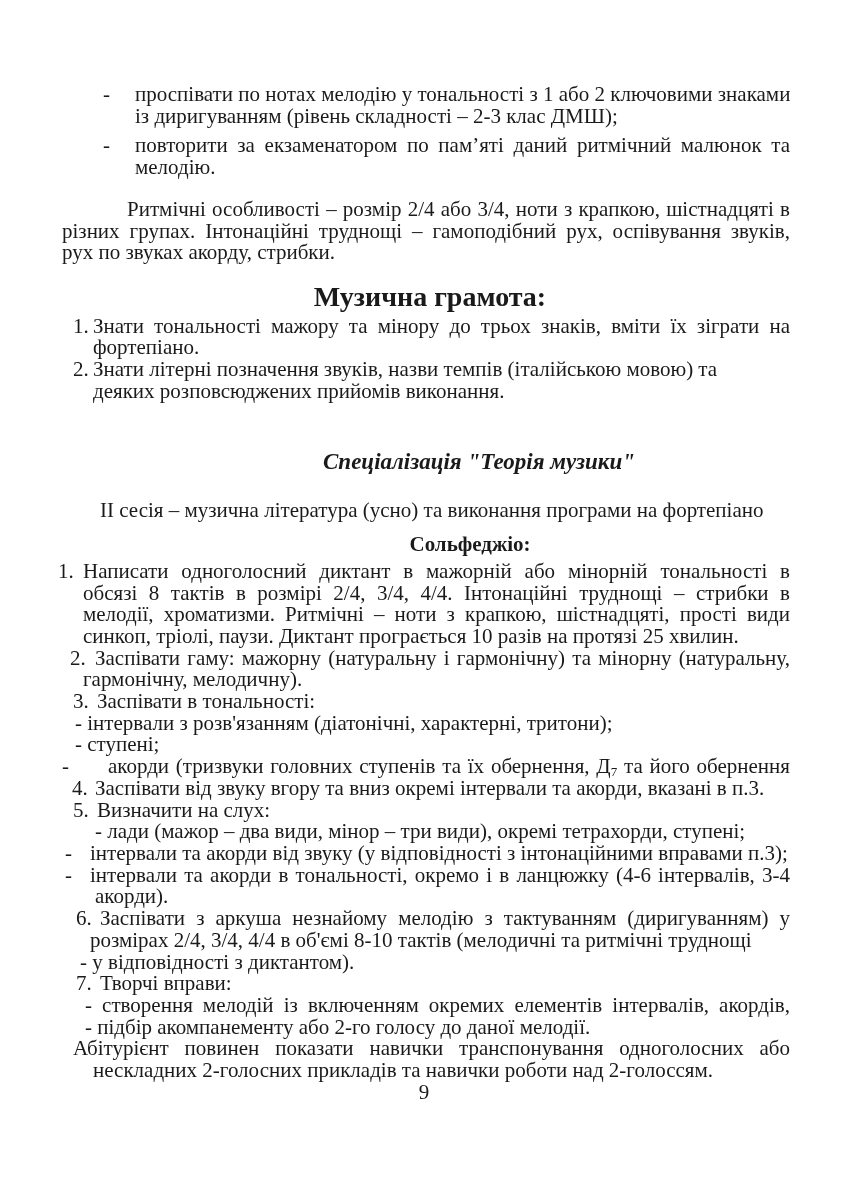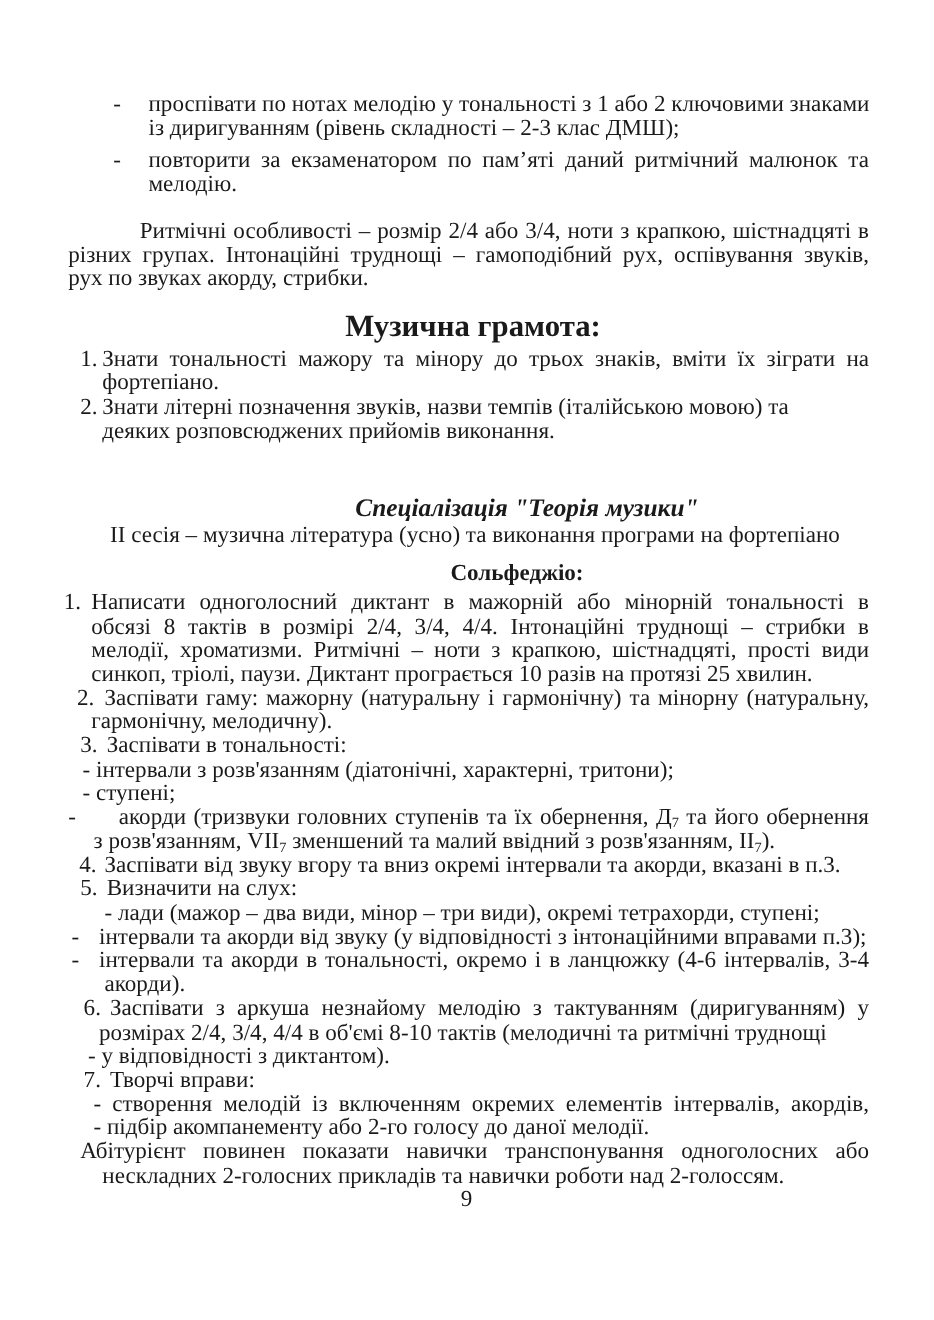--- a/index.html
+++ b/index.html
@@ -36,35 +36,34 @@
 
     <div class="h h1" style="margin-top:22px">Музична грамота:</div>
 
     <div class="ln j" style="padding-left:35px;margin-top:8px"><span class="mk" style="left:15px">1.</span><span>Знати тональності мажору та мінору до трьох знаків, вміти їх зіграти на</span></div>
     <div class="ln" style="padding-left:35px"><span>фортепіано.</span></div>
     <div class="ln" style="padding-left:35px"><span class="mk" style="left:15px">2.</span><span>Знати літерні позначення звуків, назви темпів (італійською мовою) та</span></div>
     <div class="ln" style="padding-left:35px"><span>деяких розповсюджених прийомів виконання.</span></div>
 
     <div class="h h2" style="margin-top:46px">Спеціалізація "Теорія музики"</div>
 
-    <div class="ln" style="padding-left:42px;margin-top:0"><span>ІІ сесія – музична література (усно) та виконання програми на фортепіано</span></div>
+    <div class="ln" style="padding-left:42px;margin-top:24px"><span>ІІ сесія – музична література (усно) та виконання програми на фортепіано</span></div>
 
     <div class="h h3" style="margin-top:12px">Сольфеджіо:</div>
 
     <div class="ln j" style="padding-left:25px;margin-top:5px"><span class="mk" style="left:0px">1.</span><span>Написати одноголосний диктант в мажорній або мінорній тональності в</span></div>
     <div class="ln j" style="padding-left:25px"><span>обсязі 8 тактів в розмірі 2/4, 3/4, 4/4. Інтонаційні труднощі – стрибки в</span></div>
     <div class="ln j" style="padding-left:25px"><span>мелодії, хроматизми. Ритмічні – ноти з крапкою, шістнадцяті, прості види</span></div>
     <div class="ln" style="padding-left:25px"><span>синкоп, тріолі, паузи. Диктант програється 10 разів на протязі 25 хвилин.</span></div>
     <div class="ln j" style="padding-left:37px"><span class="mk" style="left:12px">2.</span><span>Заспівати гаму: мажорну (натуральну і гармонічну) та мінорну (натуральну,</span></div>
     <div class="ln" style="padding-left:25px"><span>гармонічну, мелодичну).</span></div>
     <div class="ln" style="padding-left:39px"><span class="mk" style="left:15px">3.</span><span>Заспівати в тональності:</span></div>
     <div class="ln" style="padding-left:17px"><span>- інтервали з розв'язанням (діатонічні, характерні, тритони);</span></div>
     <div class="ln" style="padding-left:17px"><span>- ступені;</span></div>
     <div class="ln j" style="padding-left:50px"><span class="mk" style="left:4px">-</span><span>акорди (тризвуки головних ступенів та їх обернення, Д<sub>7</sub> та його обернення</span></div>
-    <div class="ln" style="padding-left:27px"><span>з розв'язанням, VII<sub>7</sub> зменшений та малий ввідний з розв'язанням, II<sub>7</sub>).</span></div>
     <div class="ln" style="padding-left:37px"><span class="mk" style="left:14px">4.</span><span>Заспівати від звуку вгору та вниз окремі інтервали та акорди, вказані в п.3.</span></div>
     <div class="ln" style="padding-left:39px"><span class="mk" style="left:15px">5.</span><span>Визначити на слух:</span></div>
     <div class="ln" style="padding-left:37px"><span>- лади (мажор – два види, мінор – три види), окремі тетрахорди, ступені;</span></div>
     <div class="ln" style="padding-left:32px"><span class="mk" style="left:7px">-</span><span>інтервали та акорди від звуку (у відповідності з інтонаційними вправами п.3);</span></div>
     <div class="ln j" style="padding-left:32px"><span class="mk" style="left:7px">-</span><span>інтервали та акорди в тональності, окремо і в ланцюжку (4-6 інтервалів, 3-4</span></div>
     <div class="ln" style="padding-left:37px"><span>акорди).</span></div>
     <div class="ln j" style="padding-left:42px"><span class="mk" style="left:18px">6.</span><span>Заспівати з аркуша незнайому мелодію з тактуванням (диригуванням) у</span></div>
     <div class="ln" style="padding-left:32px"><span>розмірах 2/4, 3/4, 4/4 в об'ємі 8-10 тактів (мелодичні та ритмічні труднощі</span></div>
     <div class="ln" style="padding-left:22px"><span>- у відповідності з диктантом).</span></div>
     <div class="ln" style="padding-left:42px"><span class="mk" style="left:18px">7.</span><span>Творчі вправи:</span></div>

